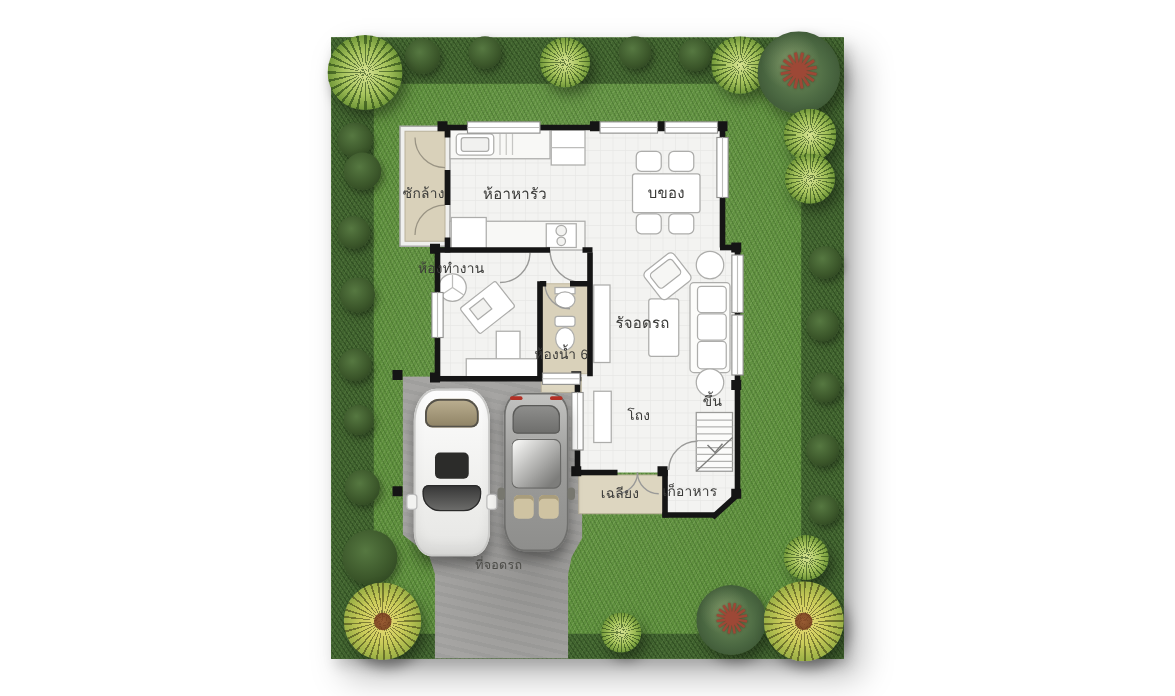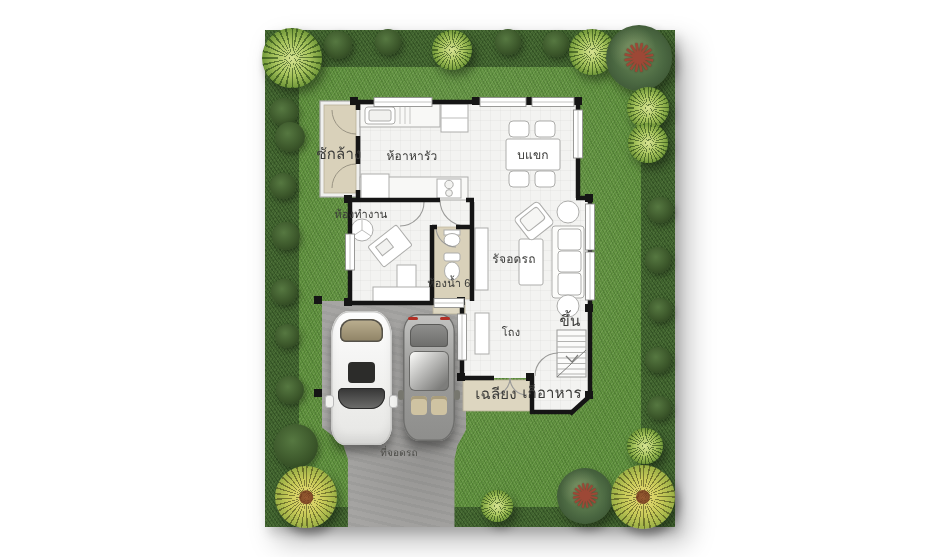--- a/index.html
+++ b/index.html
@@ -87,21 +87,21 @@
   .car-silver .seat.l{left:8px;} .car-silver .seat.r{right:8px;}
   .car-silver .mirror{top:76px;width:6px;height:10px;background:#77776f;border-radius:3px;}
   .car-silver .mirror.l{left:-5px;} .car-silver .mirror.r{right:-5px;}
 
   
   svg.plan{position:absolute;left:0;top:0;width:940px;height:557px;}
 
   
   .lbl{position:absolute;transform:translate(-50%,-50%);color:#3b3b39;
        font-size:11px;white-space:nowrap;letter-spacing:.2px;}
-  .lbl.small{font-size:15px;} .lbl.big{font-size:12px;}
+  .lbl.small{font-size:11px;} .lbl.big{font-size:12px;}
   .lbl.concrete{color:#4c4c48;}
 </style>
 </head>
 <body>
 
 <div class="stage">
 
   <div class="plot">
     <div class="hedge top"></div>
     <div class="hedge left"></div>
@@ -304,21 +304,21 @@
     <div class="part rearglass"></div>
     <div class="part roofglass"></div>
     <div class="part seat l"></div>
     <div class="part seat r"></div>
     <div class="part mirror l"></div>
     <div class="part mirror r"></div>
   </div>
 
   <div class="lbl small" style="left:339px;top:154px">ซักล้าง</div>
   <div class="lbl big" style="left:412px;top:155px">ห้อาหารัว</div>
-  <div class="lbl big" style="left:533px;top:154px">บแขก</div>
+  <div class="lbl big" style="left:533px;top:154px">บของ</div>
   <div class="lbl" style="left:361px;top:214px">ห้องทำงาน</div>
   <div class="lbl" style="left:449px;top:283px">ห้องน้ำ 6</div>
   <div class="lbl big" style="left:514px;top:258px">รัจอดรถ</div>
   <div class="lbl" style="left:511px;top:332px">โถง</div>
   <div class="lbl small" style="left:570px;top:321px">ขึ้น</div>
   <div class="lbl small" style="left:496px;top:394px">เฉลียง</div>
   <div class="lbl small" style="left:552px;top:393px">เก็อาหาร</div>
   <div class="lbl concrete" style="left:399px;top:452px;font-size:10px">ที่จอดรถ</div>
 
 </div>

